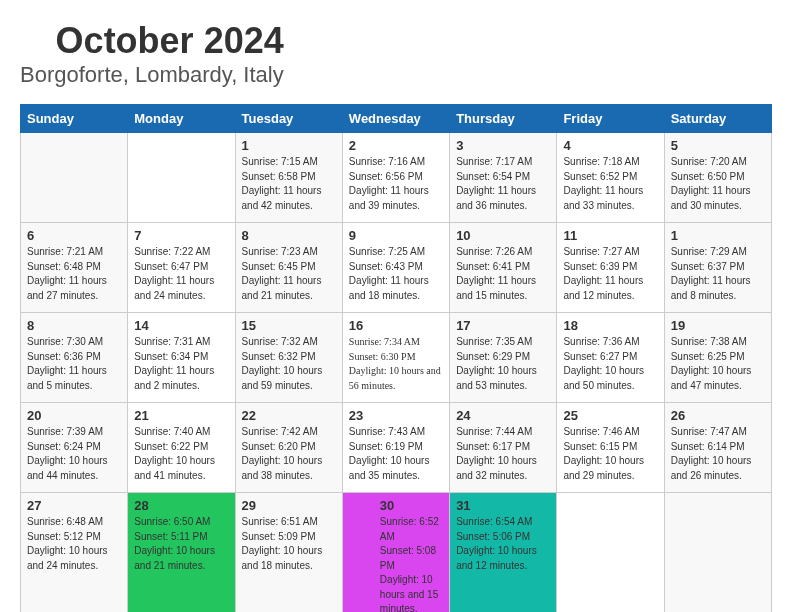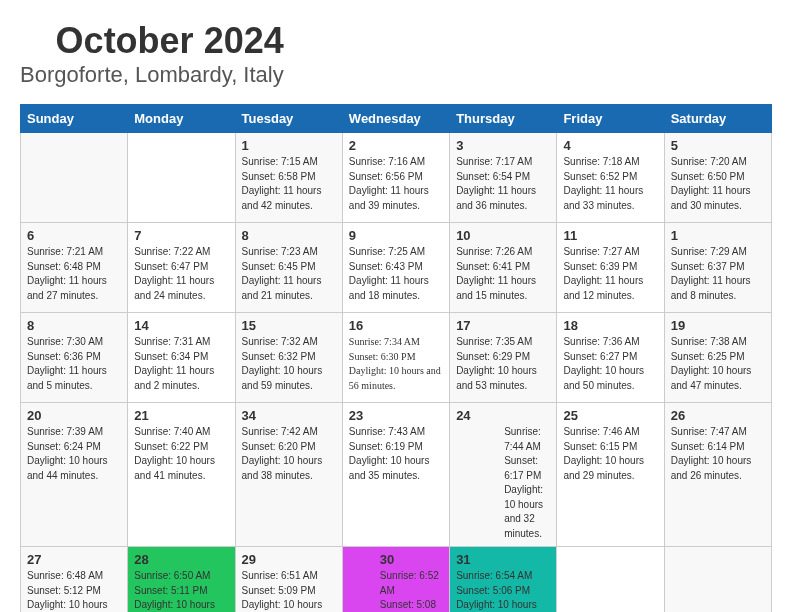--- a/index.html
+++ b/index.html
@@ -242,34 +242,34 @@
 Sunset: 6:24 PM
 Daylight: 10 hours and 44 minutes.</div>
         </td>
         <td style="background: rgb(255, 255, 255);">
           <span class="day-num">21</span>
           <div class="day-info" style="white-space: pre-line;">Sunrise: 7:40 AM
 Sunset: 6:22 PM
 Daylight: 10 hours and 41 minutes.</div>
         </td>
         <td style="background: rgb(248, 248, 248);">
-          <span class="day-num">34</span>
+          <span class="day-num">22</span>
           <div class="day-info" style="white-space: pre-line;">Sunrise: 7:42 AM
 Sunset: 6:20 PM
 Daylight: 10 hours and 38 minutes.</div>
         </td>
         <td style="background: rgb(255, 255, 255);">
           <span class="day-num">23</span>
           <div class="day-info" style="white-space: pre-line;">Sunrise: 7:43 AM
 Sunset: 6:19 PM
 Daylight: 10 hours and 35 minutes.</div>
         </td>
         <td style="background: rgb(248, 248, 248);">
           <span class="day-num">24</span>
-          <div class="day-info" style="white-space: pre-line; margin-left: 48px;">Sunrise: 7:44 AM
+          <div class="day-info" style="white-space: pre-line;">Sunrise: 7:44 AM
 Sunset: 6:17 PM
 Daylight: 10 hours and 32 minutes.</div>
         </td>
         <td style="background: rgb(255, 255, 255);">
           <span class="day-num">25</span>
           <div class="day-info" style="white-space: pre-line;">Sunrise: 7:46 AM
 Sunset: 6:15 PM
 Daylight: 10 hours and 29 minutes.</div>
         </td>
         <td style="background: rgb(248, 248, 248);">

